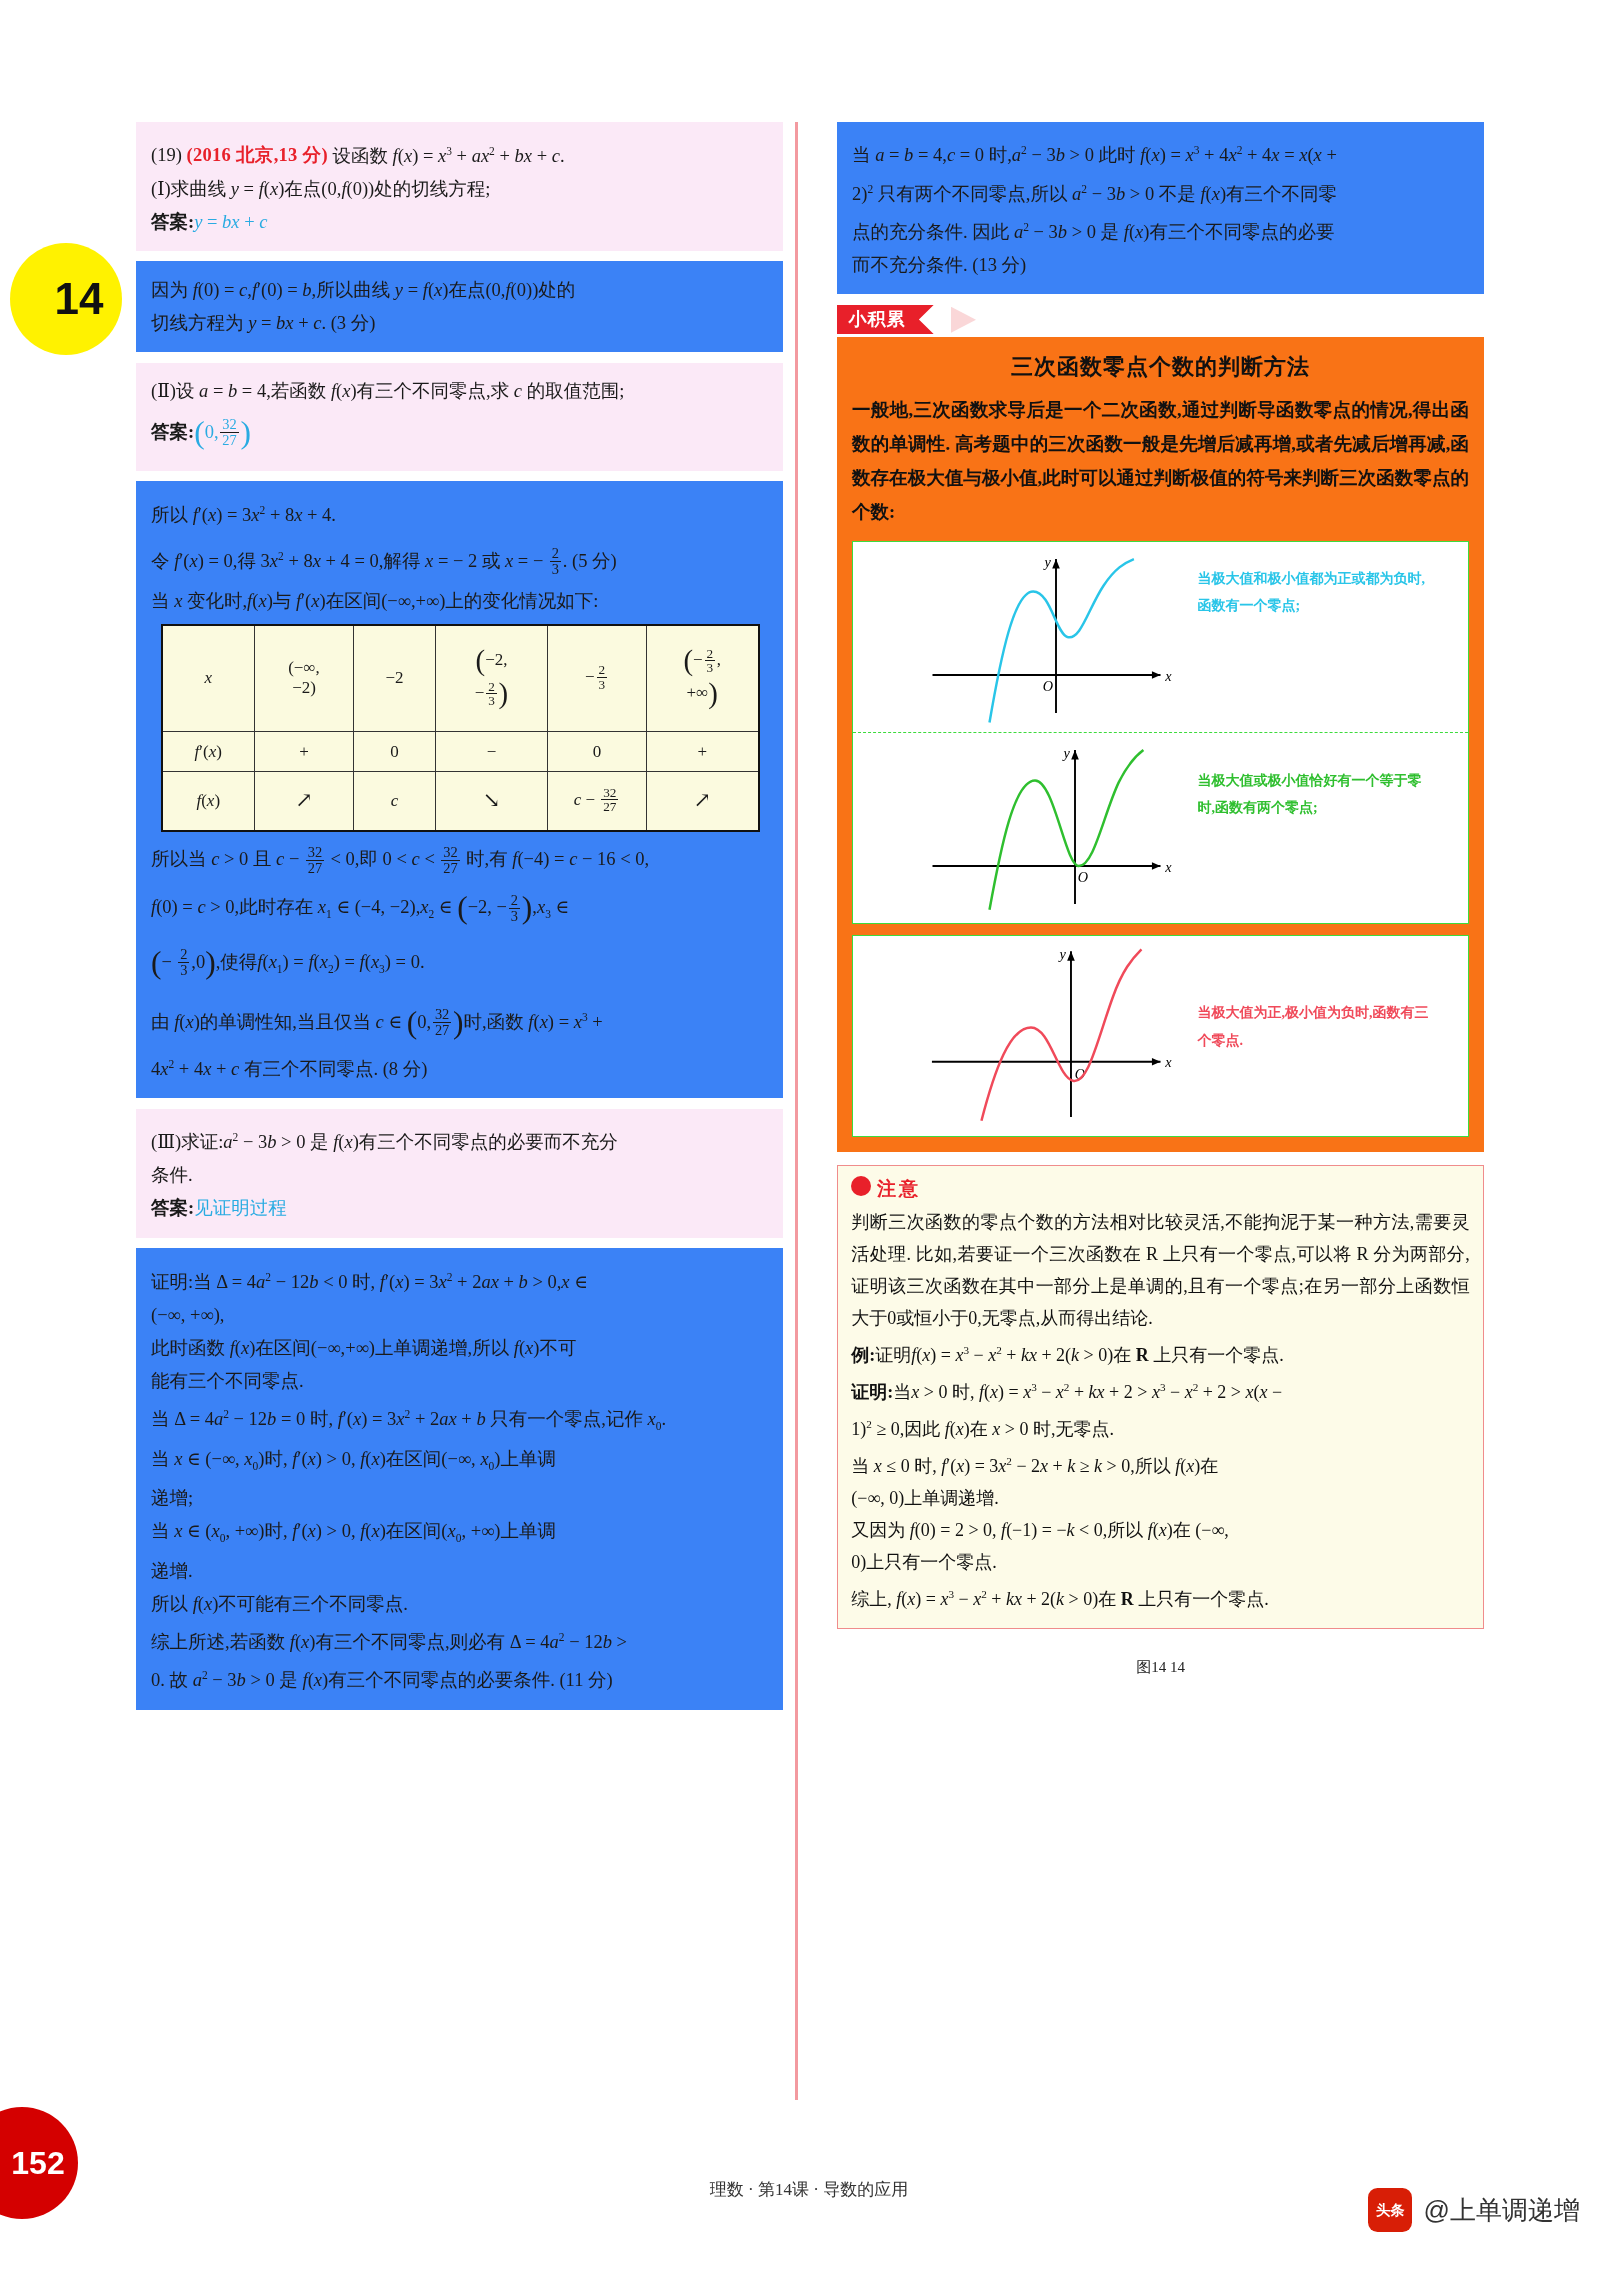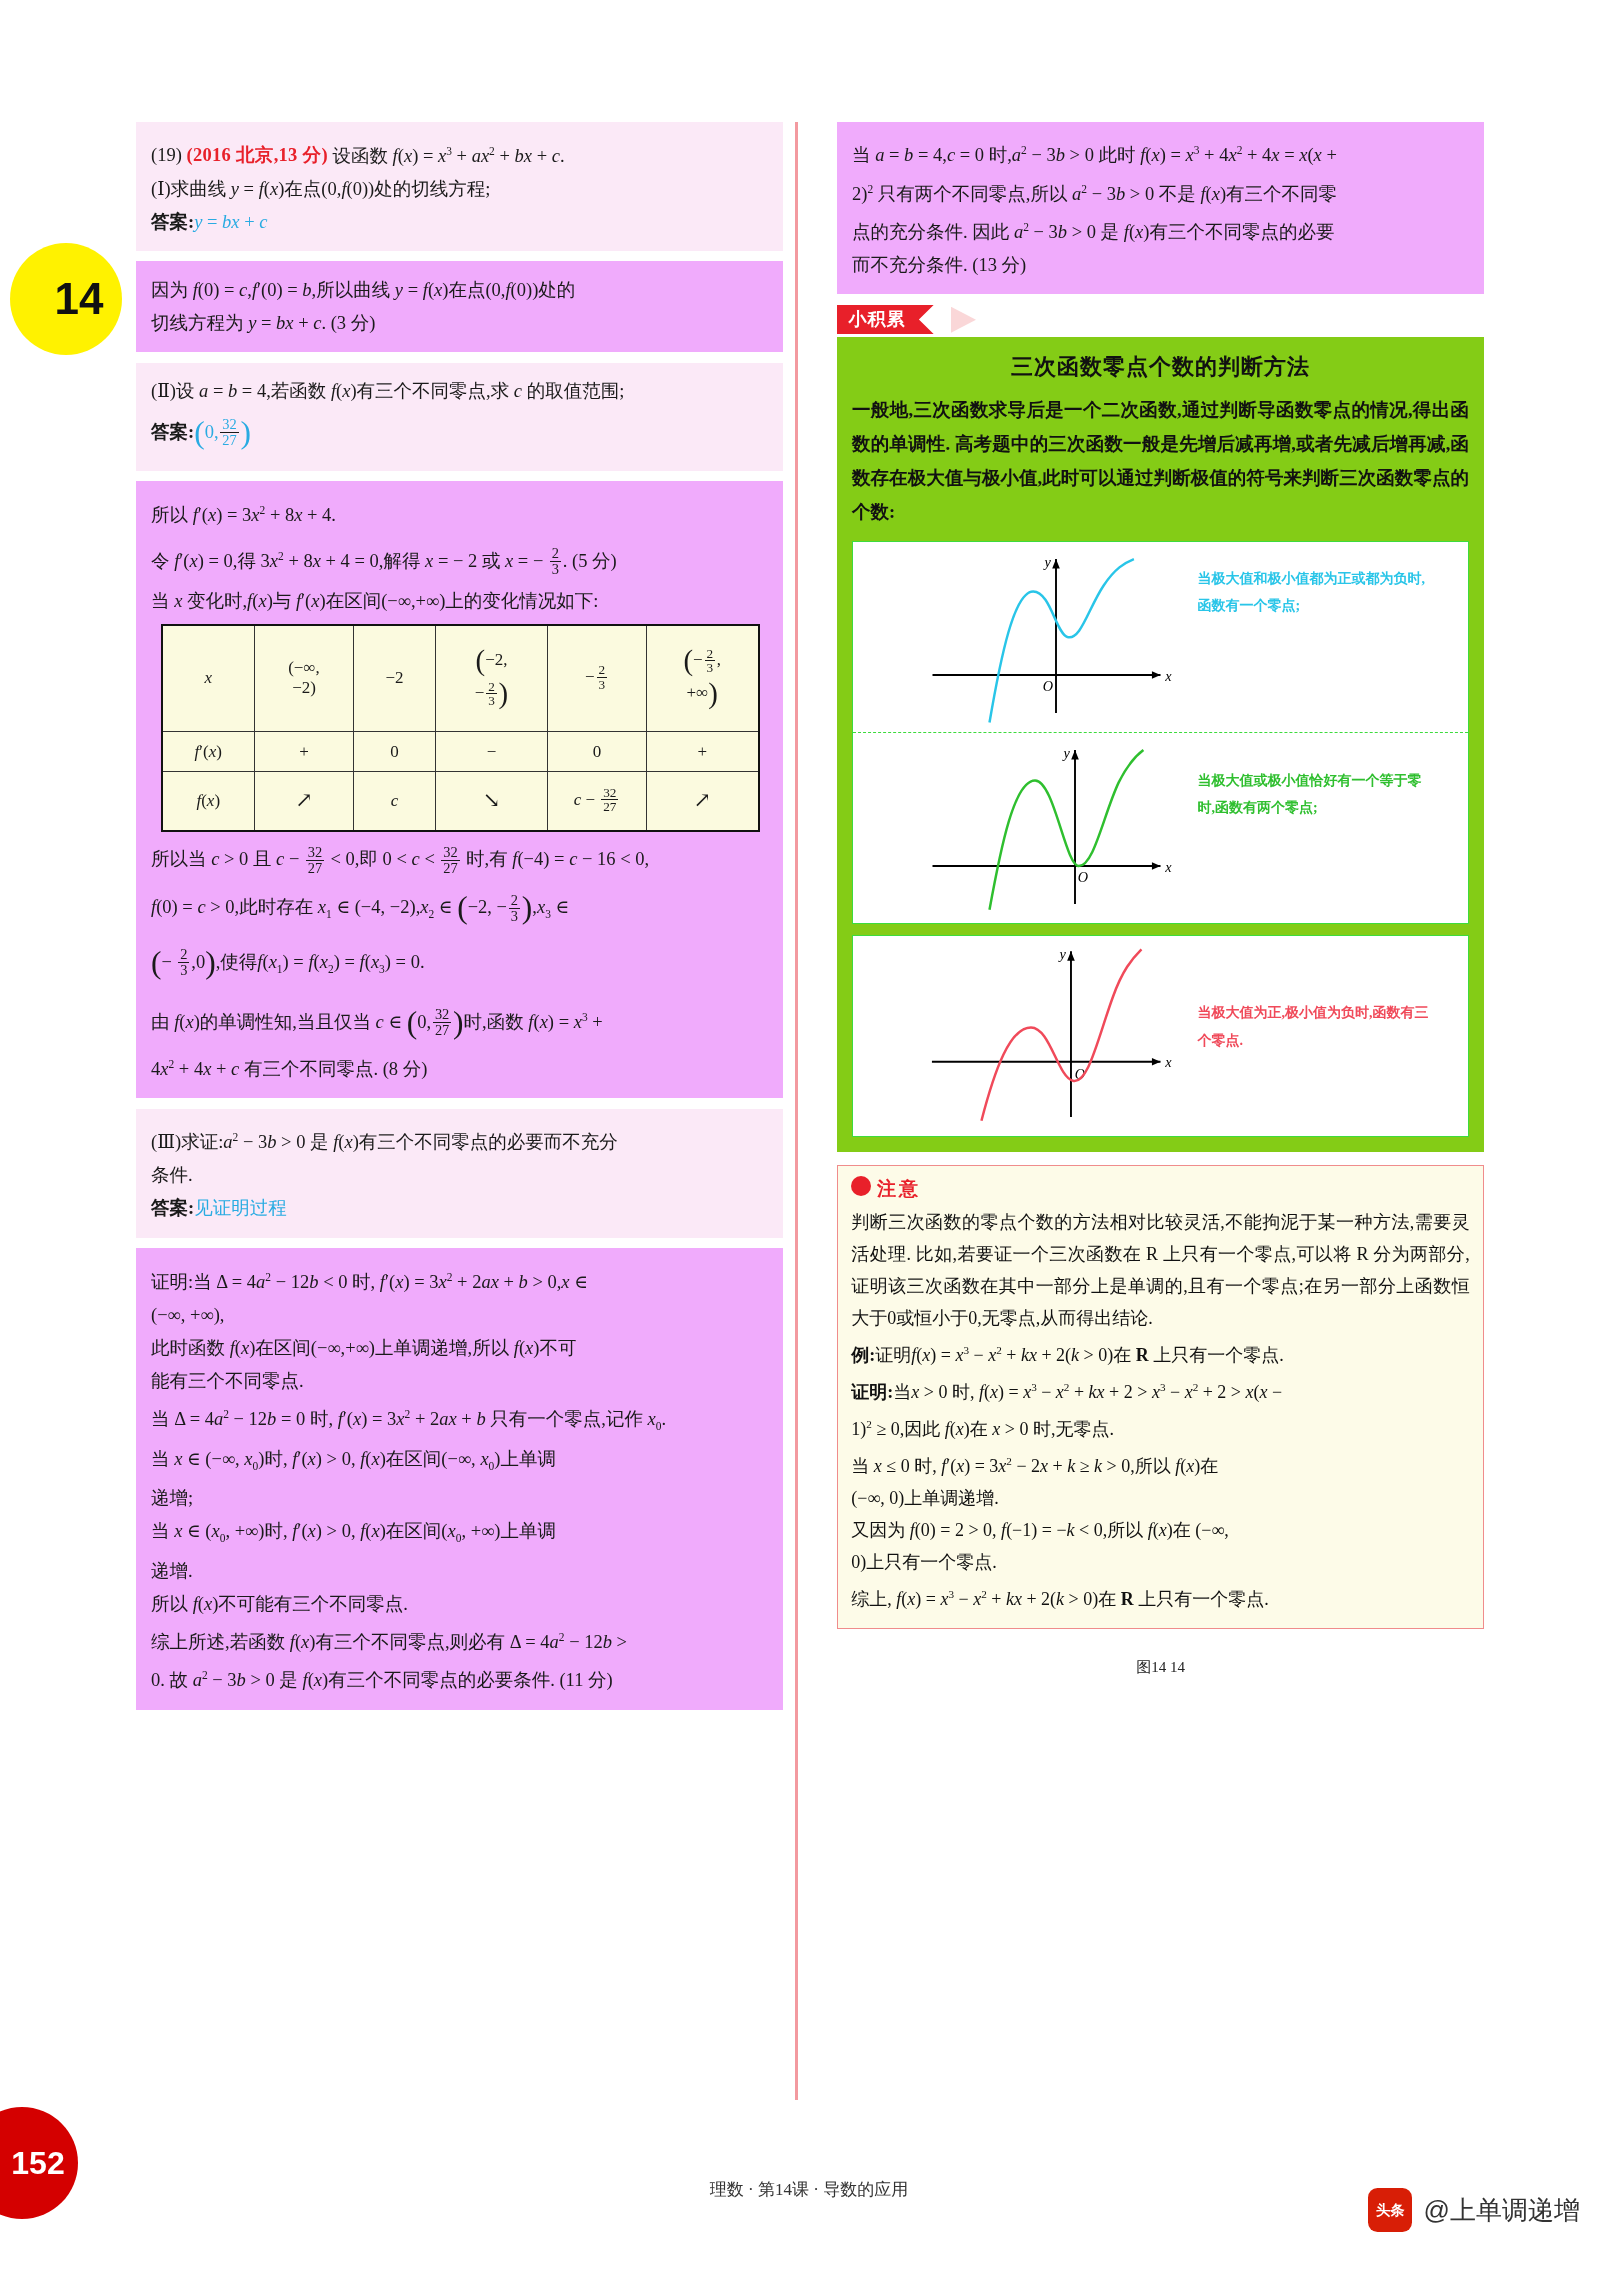--- a/index.html
+++ b/index.html
@@ -40,21 +40,21 @@
   .col-right{ position:absolute; left:837px; top:122px; width:647px; }
 
   .divider{
     position:absolute; left:795px; top:122px; width:2.9px; height:1978px;
     background:#f39aa0;
   }
 
   
   .blk{ padding:12.4px 15px 12.4px 15px; margin-bottom:10.5px; }
   .blk-q{ background:#fbe9f7; }
-  .blk-a{ background:#f0abfc; }
+  .blk-a{ background:#3b82f6; }
   .line{ font-size:18.5px; line-height:33px; color:#1a1a1a; white-space:nowrap; }
   i.m{ font-style:italic; font-family:"Liberation Serif",serif; }
   .src{ color:#e8202a; font-weight:bold; letter-spacing:0.3px; }
   .ans-label{ font-weight:bold; }
   .ansv{ color:#29abe2; }
   sup{ font-size:0.62em; vertical-align:super; }
   sub{ font-size:0.62em; vertical-align:sub; }
 
   
   .fr{ display:inline-block; vertical-align:middle; text-align:center;
@@ -83,21 +83,21 @@
     color:#fff; font-weight:bold; font-size:18px; line-height:29.5px;
     padding:0 28.5px 0 11.4px; font-family:"Liberation Sans",sans-serif;
     letter-spacing:1px;
     clip-path: polygon(0 0, 100% 0, calc(100% - 15px) 50%, 100% 100%, 0 100%);
   }
   .badge-tail{
     position:absolute; left:114px; top:1.9px; width:25px; height:26px;
     background:#f6b6b8; opacity:.55;
     clip-path: polygon(0 0, 100% 50%, 0 100%);
   }
-  .acc-box{ background:#84cc16; padding:9.5px 15px 15px 15px; }
+  .acc-box{ background:#f97316; padding:9.5px 15px 15px 15px; }
   .acc-title{
     text-align:center; font-weight:bold; font-size:22px; color:#111;
     letter-spacing:1px; margin:5.7px 0 11.4px 0;
     font-family:"Liberation Sans",sans-serif;
   }
   .acc-p{ font-size:18.5px; line-height:34px; color:#111; font-weight:bold;
           font-family:"Liberation Serif",serif; text-align:justify; }
 
   .graph-wrap{ border:1.9px solid #3ddc3d; background:#ffffff; margin:11.4px 0 0 0; }
   .graph-cell{ position:relative; height:190px; }

